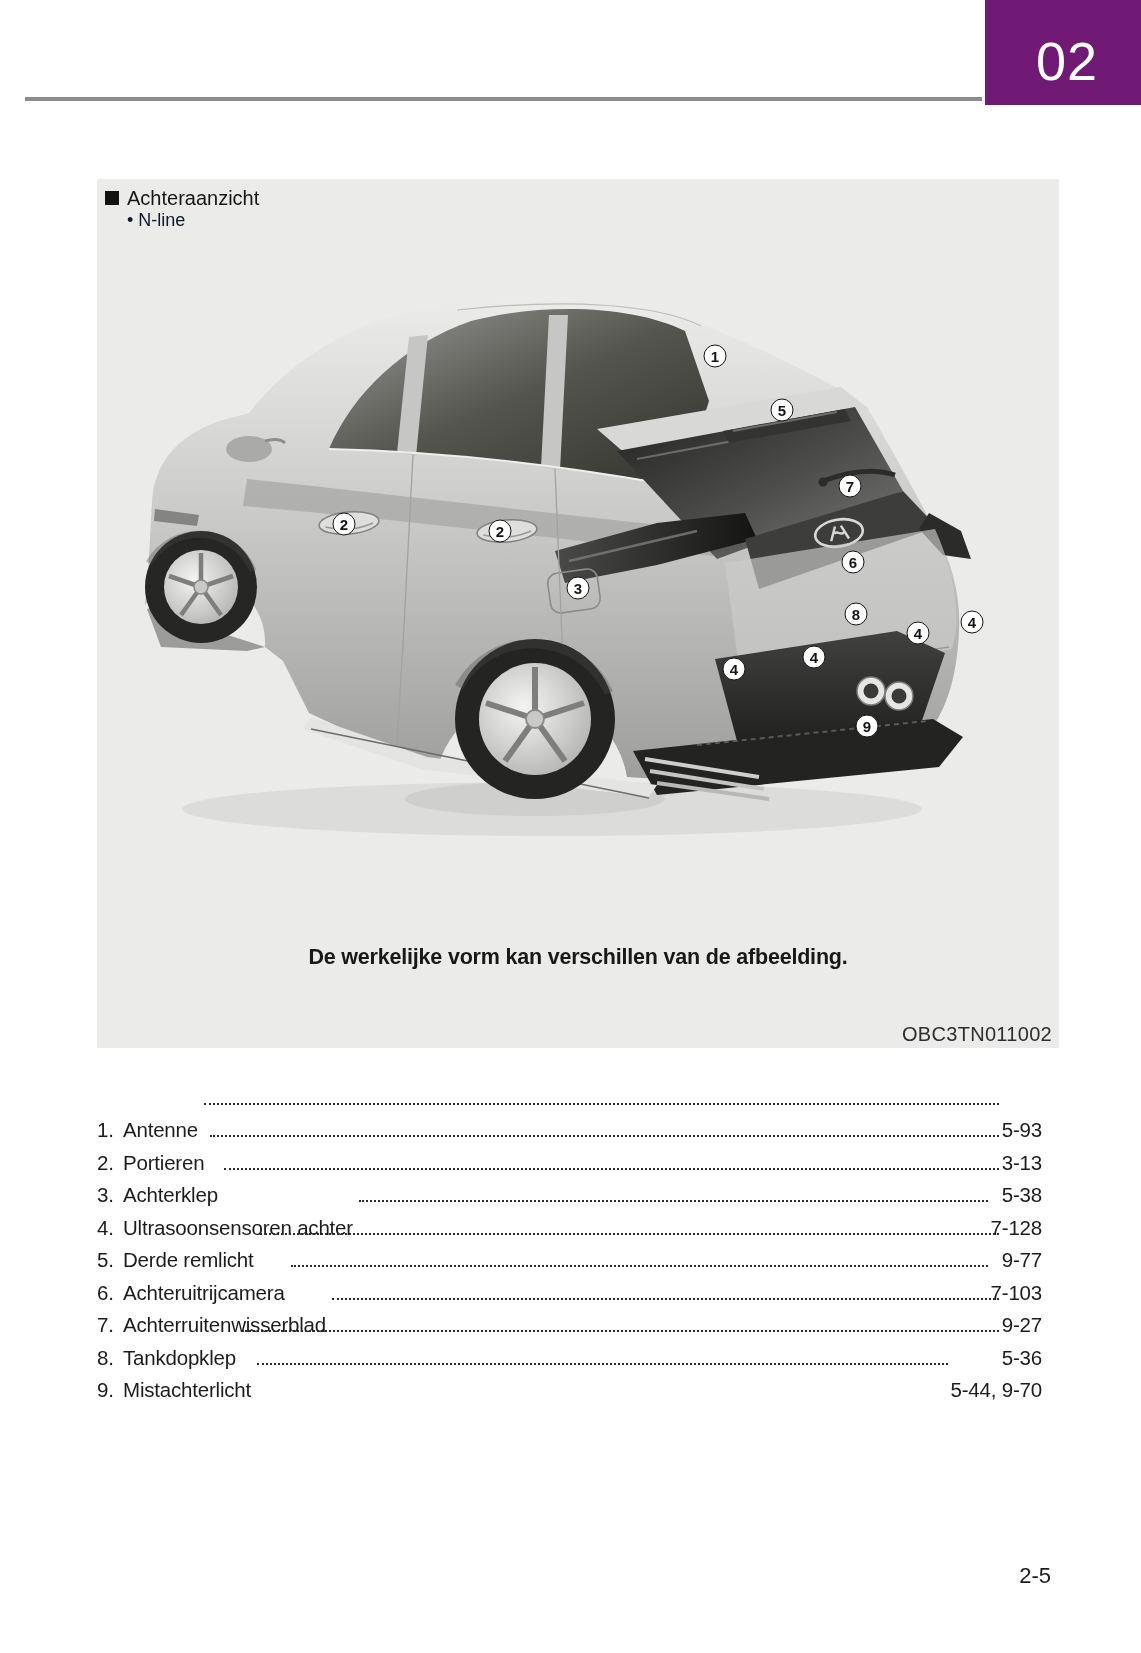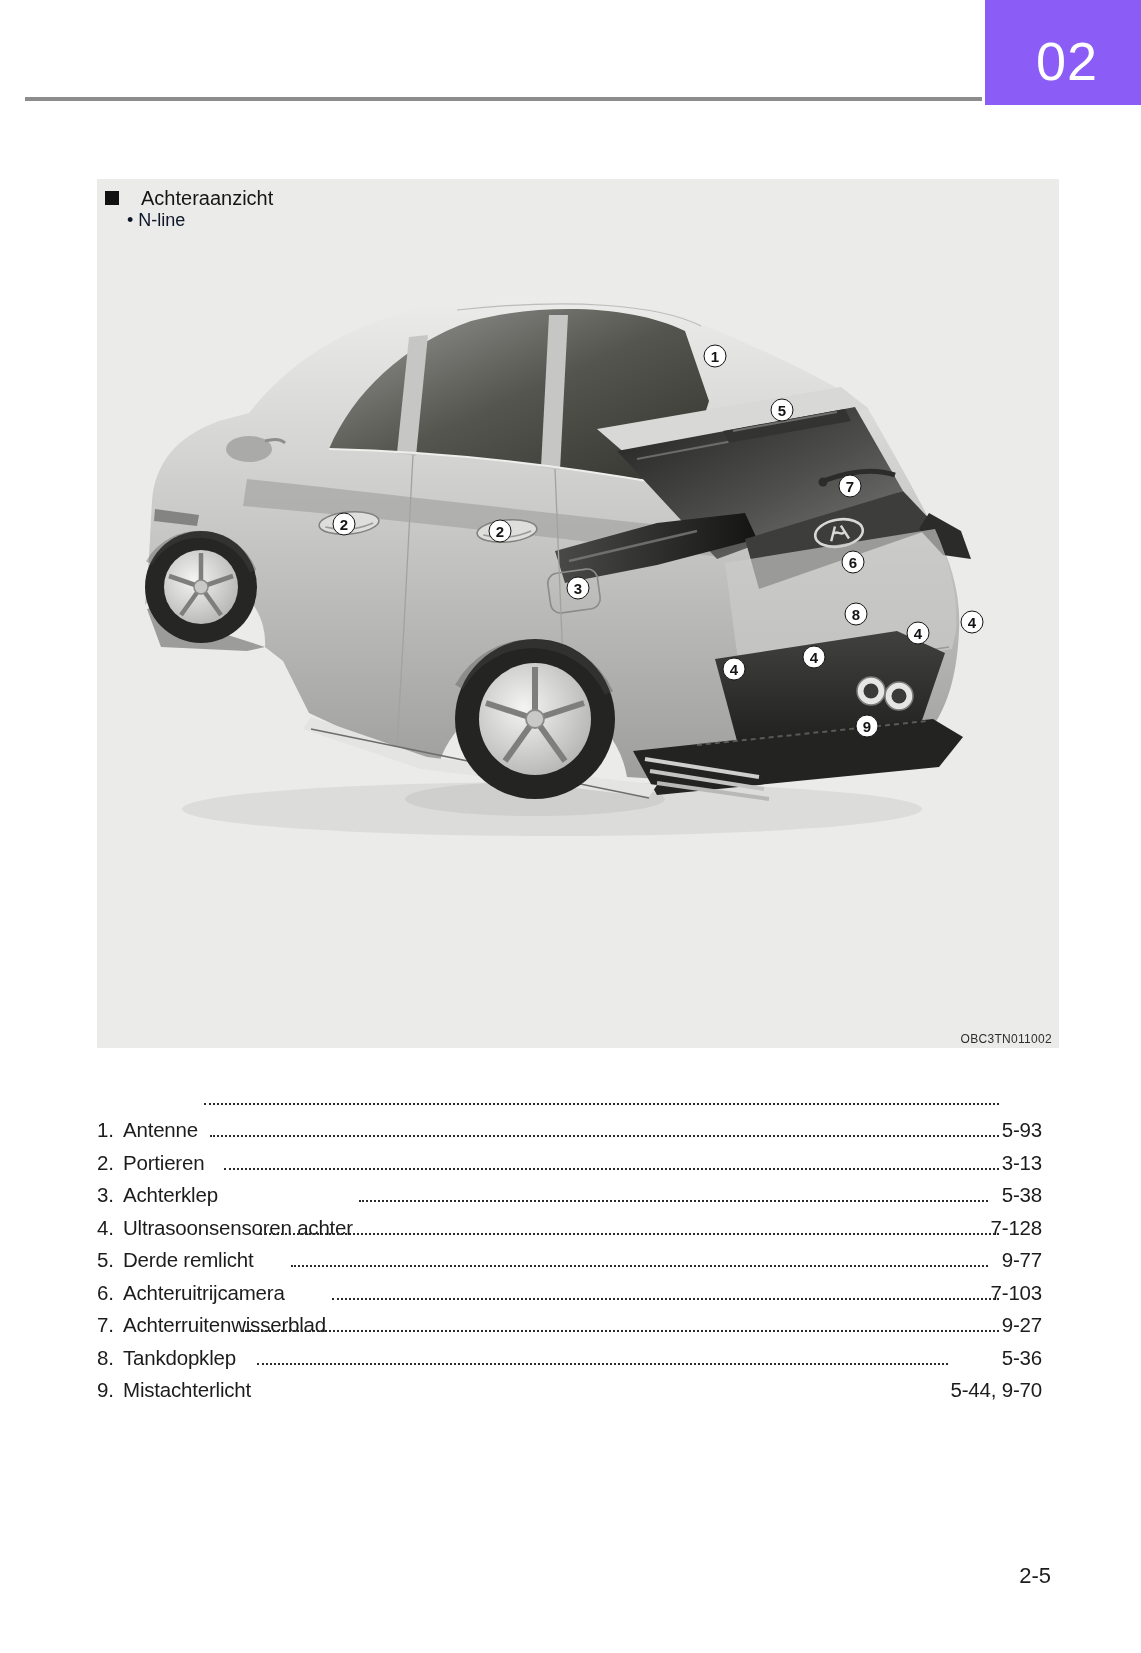--- a/index.html
+++ b/index.html
@@ -17,21 +17,21 @@
     padding-top:16px;padding-left:8px;line-height:1;
   }
   .header-rule{
     position:absolute;left:25px;top:97px;width:957px;height:4px;background:#8c8c8c;
   }
   
   .figure-panel{
     position:absolute;left:97px;top:179px;width:962px;height:869px;background:#ebebe9;
   }
   .figure-heading{
-    position:absolute;left:8px;top:8px;display:flex;align-items:flex-start;gap:22px;
+    position:absolute;left:8px;top:8px;display:flex;align-items:flex-start;gap:8px;
     font-size:20px;line-height:1.15;color:#161616;z-index:5;
   }
   .square-marker{
     width:14px;height:14px;background:#121212;display:inline-block;margin-top:4px;flex:0 0 auto;
   }
   .figure-subheading{
     position:absolute;left:30px;top:31px;font-size:18px;color:#0f172a;z-index:5;
   }
   .car-svg{position:absolute;left:0;top:0;width:962px;height:869px;}
   .callouts-layer{position:absolute;left:0;top:0;width:100%;height:100%;z-index:6;}
@@ -40,21 +40,21 @@
     background:#ffffff;border:1.6px solid #141414;box-sizing:border-box;
     display:flex;align-items:center;justify-content:center;
     font-size:15px;font-weight:700;color:#141414;
     transform:translate(-50%,-50%);
   }
   .figure-disclaimer{
     position:absolute;left:0;top:766px;width:100%;text-align:center;
     font-size:21.5px;font-weight:700;color:#181818;z-index:5;letter-spacing:-0.2px;
   }
   .figure-code{
-    position:absolute;right:7px;bottom:2px;font-size:12px;color:#2e2e2e;z-index:5;letter-spacing:0.3px;
+    position:absolute;right:7px;bottom:2px;font-size:20px;color:#2e2e2e;z-index:5;letter-spacing:0.3px;
   }
   
   .legend{
     position:absolute;left:97px;top:1078px;width:945px;
   }
   .legend-row{
     display:flex;align-items:baseline;height:32.5px;
     font-size:20.5px;color:#1c1c1c;letter-spacing:-0.2px;
   }
   .legend-num{flex:0 0 26px;}
@@ -67,21 +67,21 @@
   
   .page-footer{
     position:absolute;right:90px;top:1563px;font-size:22px;color:#1c1c1c;
   }
 </style>
 </head>
 <body>
 
 <div class="page">
 
-  <div class="chapter-tab" style="background: #8b5cf6;">
+  <div class="chapter-tab" style="background: #701a75;">
     <span>02</span>
   </div>
   <div class="header-rule"></div>
 
   <div class="figure-panel" style="background: rgb(235, 235, 233);">
 
     <div class="figure-heading">
       <span class="square-marker"></span>
       <span>Achteraanzicht</span>
     </div>
@@ -258,20 +258,21 @@
         <div class="callout" style="left: 78.59%; top: 44.07%;">6</div>
         <div class="callout" style="left: 50%; top: 47.07%;">3</div>
         <div class="callout" style="left: 78.9%; top: 50.06%;">8</div>
         <div class="callout" style="left: 90.96%; top: 50.98%;">4</div>
         <div class="callout" style="left: 85.34%; top: 52.24%;">4</div>
         <div class="callout" style="left: 74.53%; top: 55.01%;">4</div>
         <div class="callout" style="left: 66.22%; top: 56.39%;">4</div>
         <div class="callout" style="left: 80.04%; top: 62.95%;">9</div>
       </div>
 
+    <div class="figure-disclaimer">De werkelijke vorm kan verschillen van de afbeelding.</div>
     <div class="figure-code">OBC3TN011002</div>
   </div>
 
   <div class="legend">
       <div class="legend-row">
         <span class="legend-num">1.</span>
         <span class="legend-label">Antenne</span>
         <span class="leader"></span>
         <span class="legend-page">5-93</span>
       </div>

